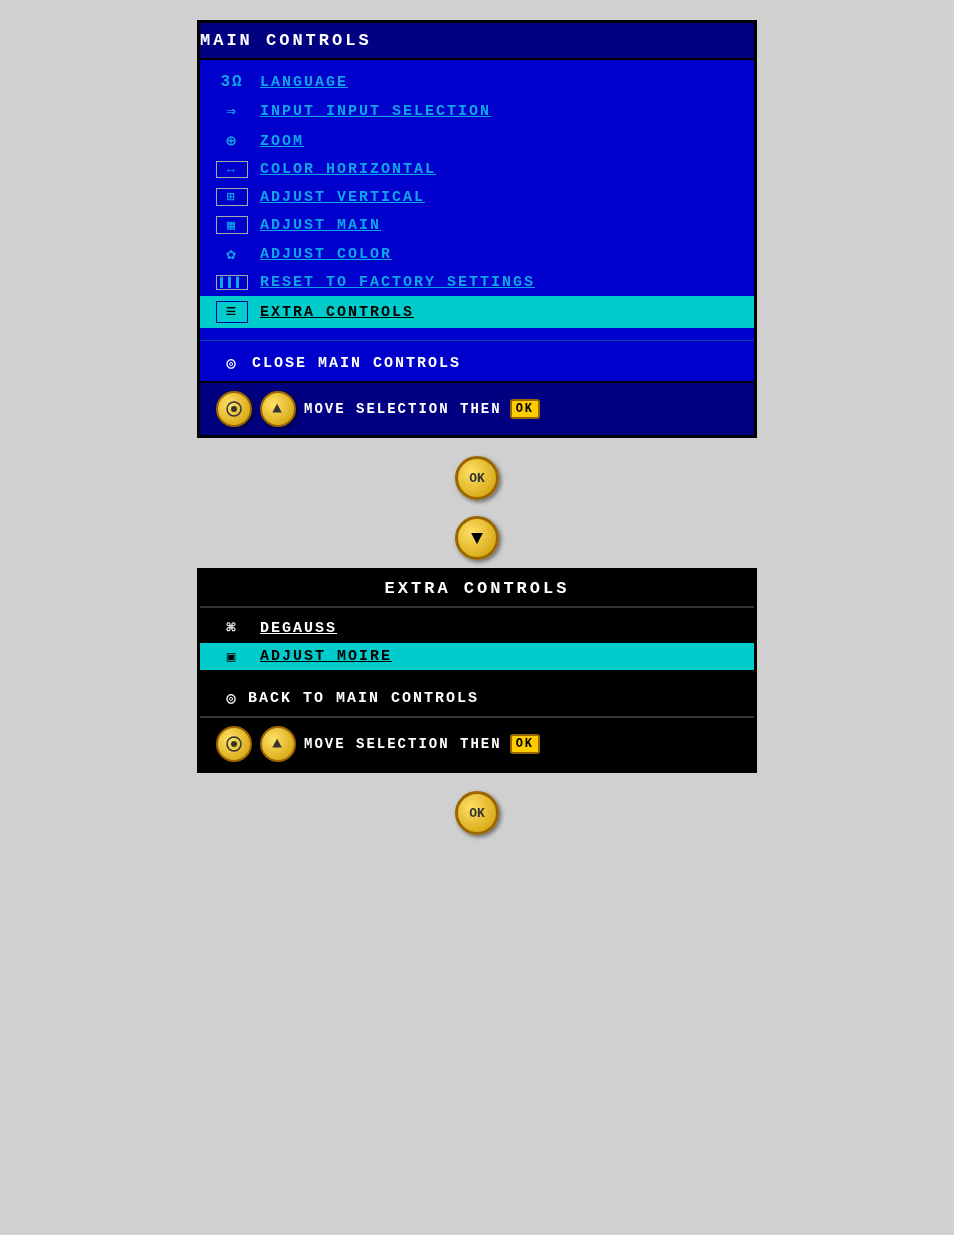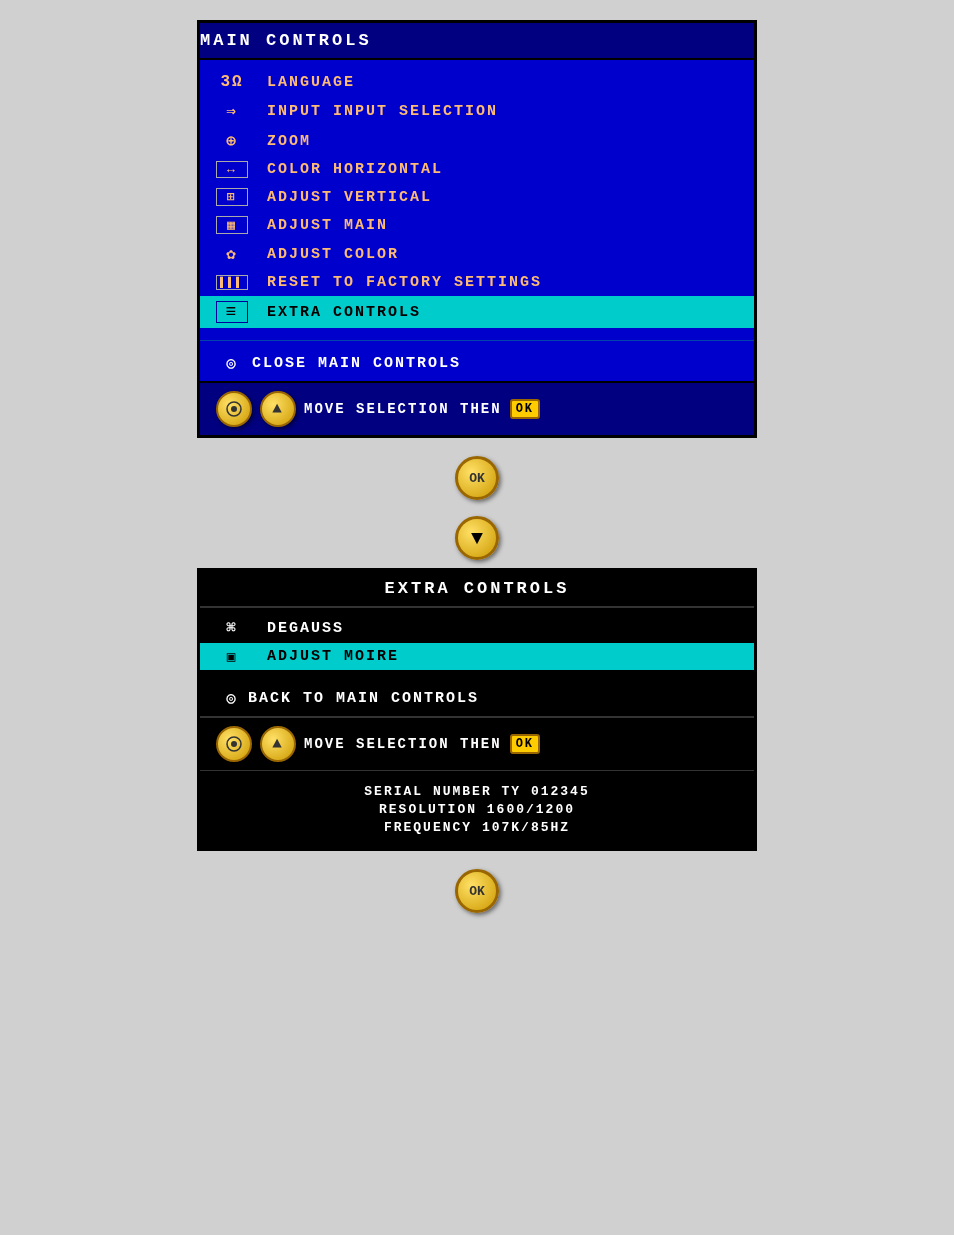--- a/index.html
+++ b/index.html
@@ -37,40 +37,41 @@
       padding: 8px 0;
     }
 
     .menu-item {
       display: flex;
       align-items: center;
       padding: 5px 16px;
       font-size: 15px;
       font-weight: bold;
       letter-spacing: 2px;
-      color: #fdba74;
+      color: #0ea5e9;
       cursor: pointer;
     }
 
     .menu-item.selected {
       background: #00cccc;
       color: #000;
     }
 
     .menu-item-icon {
       width: 32px;
       min-width: 32px;
       font-size: 16px;
       display: flex;
       align-items: center;
       justify-content: center;
     }
 
     .menu-item-label {
-      margin-left: 19px;
+      margin-left: 12px;
+      text-decoration: underline;
     }
 
     .divider {
       border-top: 1px solid #0044aa;
       margin: 4px 0;
     }
 
     .close-row {
       display: flex;
       align-items: center;
@@ -325,24 +326,19 @@
       <svg width="18" height="18" viewBox="0 0 18 18">
           <circle cx="9" cy="9" r="7" fill="none" stroke="#333" stroke-width="1.5"></circle>
           <circle cx="9" cy="9" r="3" fill="#333"></circle>
         </svg>
     </span>
     <span class="gold-circle-small" style="font-size:16px;">▲</span>
     <span>MOVE  SELECTION  THEN</span>
     <span class="ok-box">OK</span>
   </div>
 
-  <div class="info-block">
-    <div>SERIAL  NUMBER  TY  012345</div>
-    <div>RESOLUTION  1600/1200</div>
-    <div>FREQUENCY  107K/85HZ</div>
-  </div>
 </div>
 
 <div class="standalone-row">
   <div class="gold-circle">
     <span>OK</span>
   </div>
 </div>
 
 </body></html>

